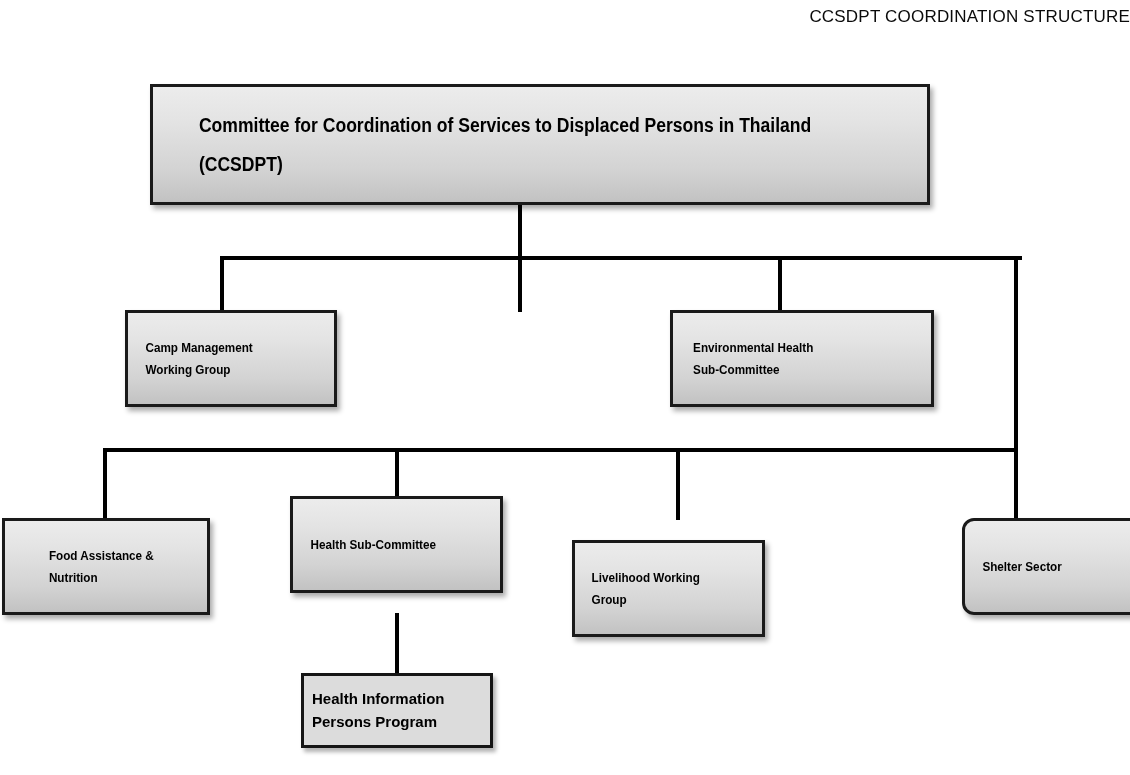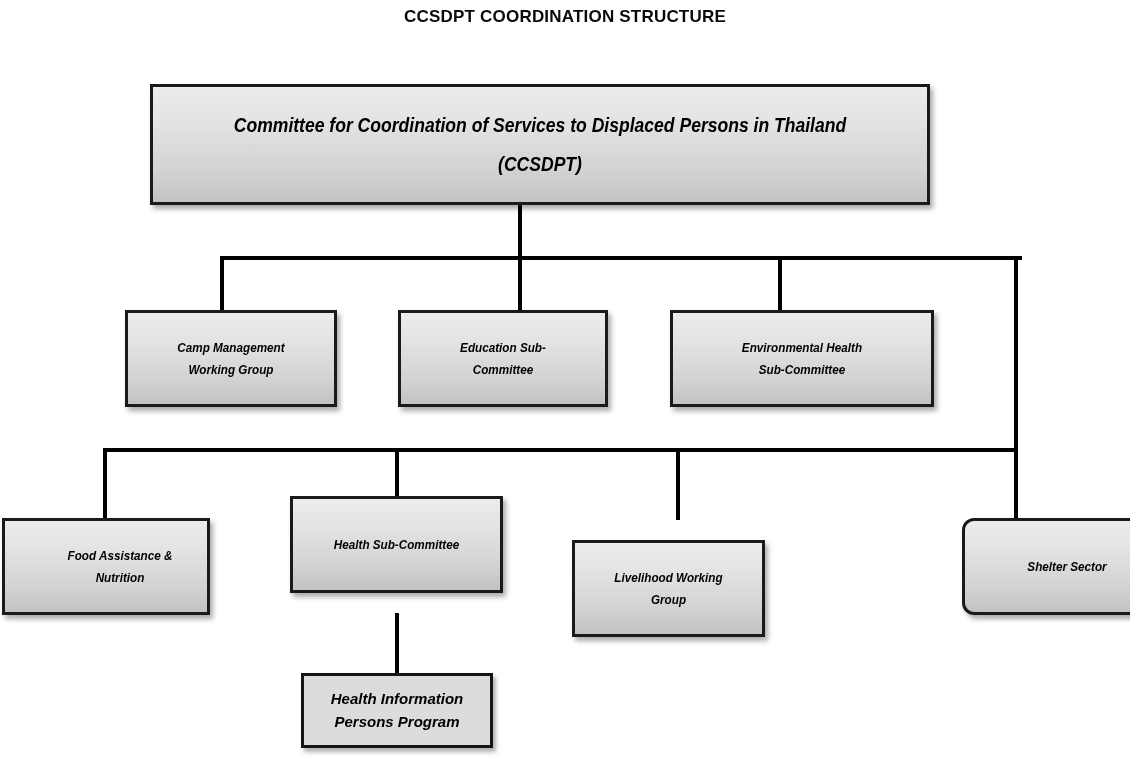--- a/index.html
+++ b/index.html
@@ -18,23 +18,23 @@
     background: #ffffff;
     overflow: hidden;
   }
 
   
   #chart-title {
     position: absolute;
     left: 0;
     top: 7px;
     width: 1130px;
-    text-align: center;
+    text-align: right;
     font-size: 17px;
-    font-weight: bold;
+    font-weight: normal;
     letter-spacing: 0.2px;
     color: #0a0a0a;
     font-family: "Liberation Sans", "DejaVu Sans", sans-serif;
   }
 
   
   .line {
     position: absolute;
     background: #000000;
   }
@@ -44,27 +44,26 @@
   
   .node {
     position: absolute;
     box-sizing: border-box;
     border: 3px solid #1a1a1a;
     background: linear-gradient(to bottom, #ececec 0%, #e4e4e4 28%, #d3d3d3 72%, #c2c2c2 100%);
     box-shadow: 3px 4px 5px rgba(0,0,0,0.33);
     display: flex;
     align-items: center;
     justify-content: center;
-    text-align: center;
+    text-align: left;
     color: #000000;
     font-weight: bold;
     line-height: 1.62;
     font-stretch: condensed;
     font-family: "Liberation Sans Narrow", "Liberation Sans", "DejaVu Sans Condensed", "DejaVu Sans", sans-serif;
-    font-style: italic;
   }
   .node .node-text {
     display: block;
     width: 100%;
     padding: 0 8px;
     box-sizing: border-box;
     white-space: pre-line;
     transform: scaleX(0.90);
   }
 
@@ -133,24 +132,20 @@
   <div class="node" id="node-root">
     <span class="node-text">Committee for Coordination of Services to Displaced Persons in Thailand
 (CCSDPT)</span>
   </div>
 
   <div class="node node-mid" id="node-camp-management">
     <span class="node-text">Camp Management
 Working Group</span>
   </div>
 
-  <div class="node node-mid" id="node-education">
-    <span class="node-text">Education Sub-
-Committee</span>
-  </div>
 
   <div class="node node-mid" id="node-environmental">
     <span class="node-text">Environmental Health
 Sub-Committee</span>
   </div>
 
   <div class="node node-mid" id="node-food-assistance">
     <span class="node-text">Food Assistance &amp;
 Nutrition</span>
   </div>

